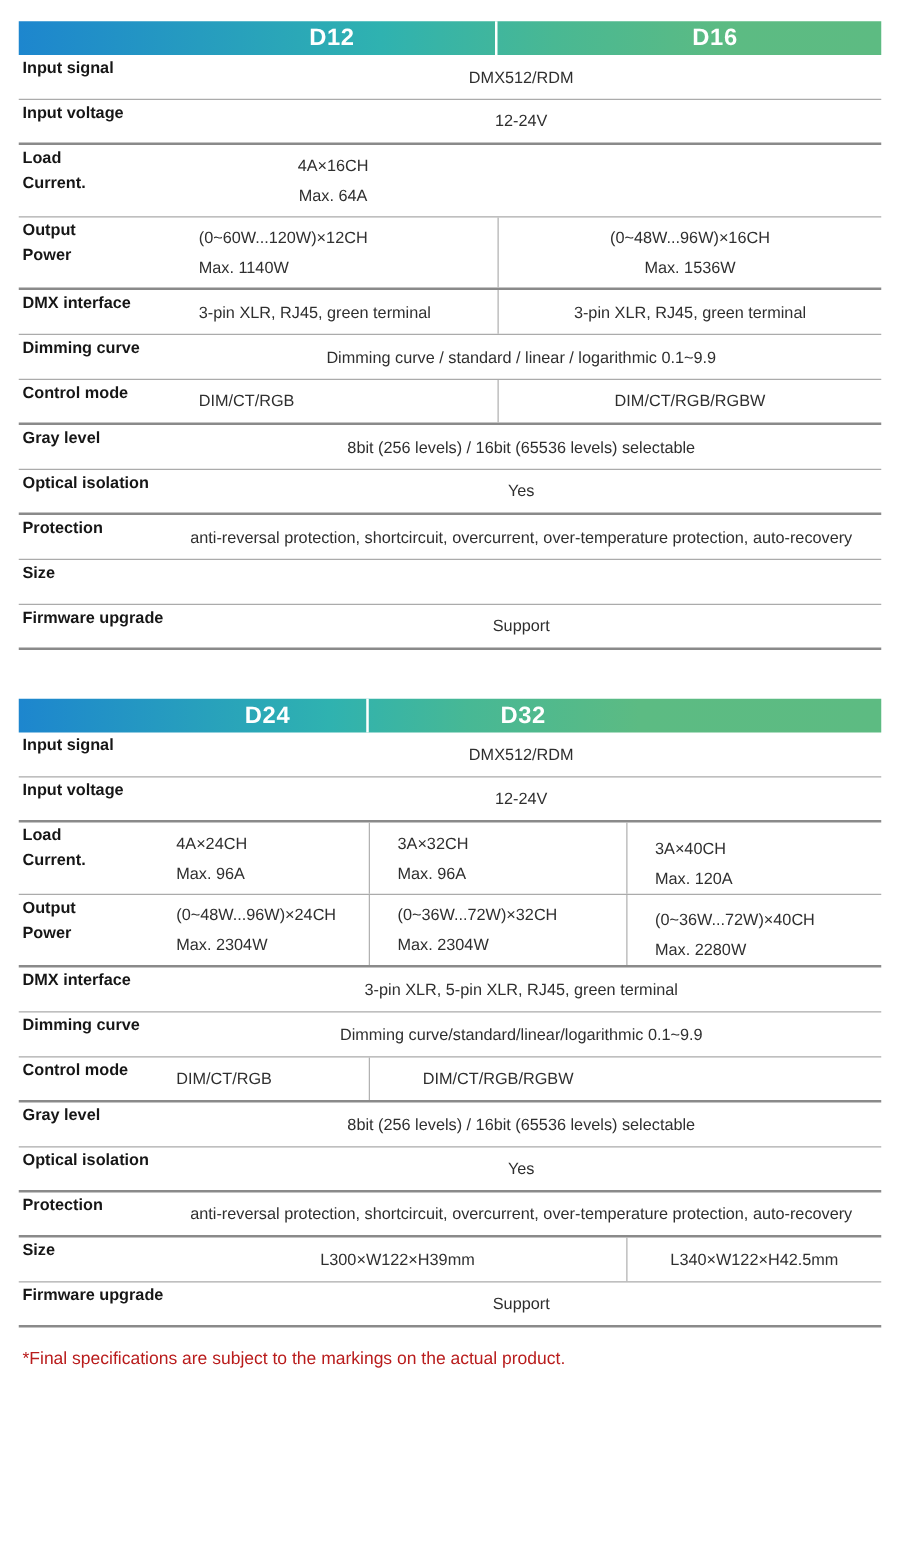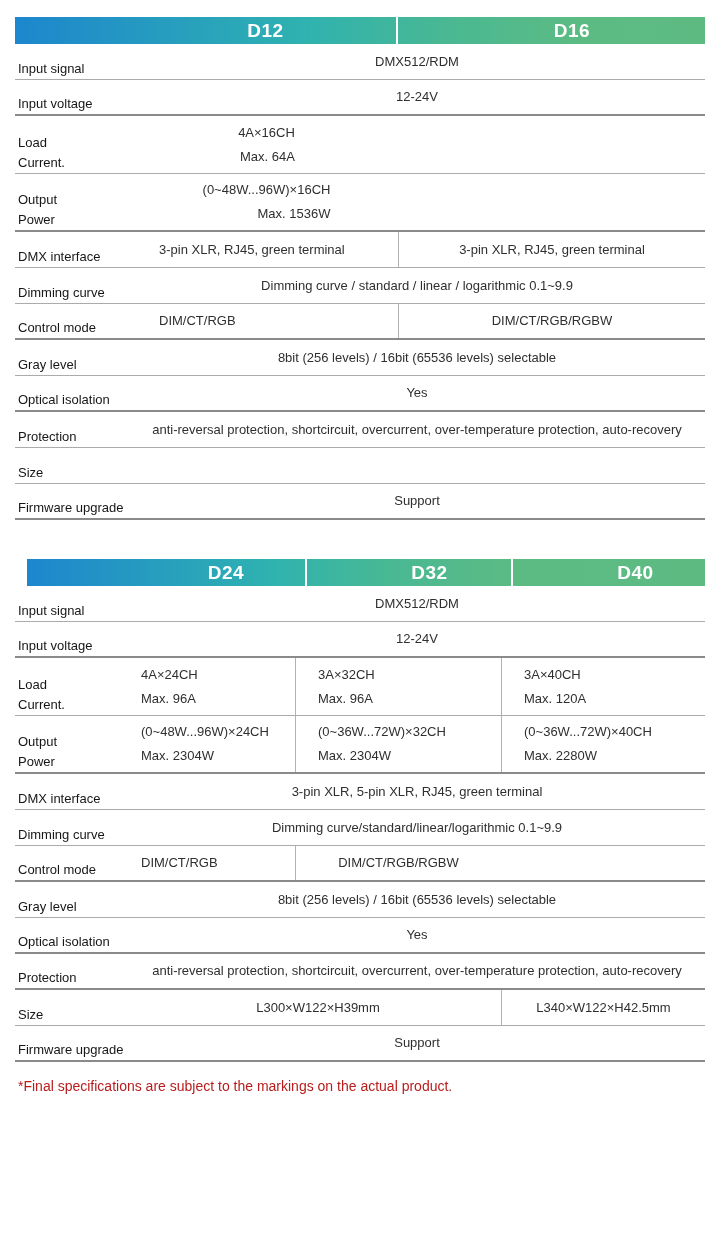--- a/index.html
+++ b/index.html
@@ -17,50 +17,50 @@
 
   
   .table-header{
     display:grid; height:27px;
     background:linear-gradient(90deg, var(--header-blue) 0%, var(--header-teal) 42%, #49b893 62%, var(--header-green) 82%, #5dbb82 100%);
   }
   .t2 .table-header{
     background:linear-gradient(90deg, var(--header-blue) 0%, var(--header-teal) 36%, #47b895 52%, var(--header-green) 72%, #5dbb82 100%);
   }
   .t1 .table-header{grid-template-columns:383px 307px;text-align:right;}
-  .t2 .table-header{grid-template-columns:280px 206px 204px;margin-left:12px;}
+  .t2 .table-header{grid-template-columns:280px 206px 204px;}
   .header-cell{display:flex; align-items:center; justify-content:center;padding-left:41px;}
   .header-cell.first{padding-left:120px;}
   .header-cell:not(:last-child){border-right:2px solid #ffffff;}
   .header-label{color:var(--header-text); font-size:19px; font-weight:bold; letter-spacing:.5px;}
 
   
   .spec-row{display:grid; min-height:36px; border-bottom:1px solid var(--line-light); align-items:stretch;}
   .spec-row.tall{min-height:58px;}
   .spec-row.hr-strong{border-bottom:2px solid var(--line-strong);}
   .t1 .spec-row{grid-template-columns:120px 263px 307px;}
   .t2 .spec-row{grid-template-columns:120px 160px 206px 204px;}
 
-  .row-label{display:flex; flex-direction:column; justify-content:flex-end; padding-left:3px;
-             color:var(--label-text); font-size:13px; font-weight:normal;}
+  .row-label{display:flex; flex-direction:column; justify-content:flex-start; padding-left:3px;
+             color:var(--label-text); font-size:13px; font-weight:bold;}
   .label-line{line-height:20px;}
 
   .cell{display:flex; flex-direction:column; justify-content:center;
         color:var(--value-text); font-size:13px;}
   .cell .line{line-height:24px; white-space:nowrap;}
   .spec-row > .cell:nth-child(n+3){border-left:1px solid #b2b2b2;}
 
   .cell.align-left{align-items:flex-start; text-align:left;}
   .cell.align-center{align-items:center; text-align:center;}
-  .multiline-block{display:inline-block; text-align:right;}
+  .multiline-block{display:inline-block; text-align:center;}
 
   .t1 .cell.align-left{padding-left:24px;}
   .t2 .cell.cell-1.align-left{padding-left:6px;}
   .t2 .cell.cell-2.align-left{padding-left:22px;}
-  .t2 .cell.cell-3.align-left{padding-left:22px;}
+  .t2 .cell.cell-3.align-left{padding-left:22px;justify-content:flex-end;}
 
   .cell.span-cell{grid-column:2 / -1; padding-right:30px;margin-left:24px;}
 
   
   .footer-note{margin:16px 0 0 3px; font-size:14px; color:#b91c1c;}
 </style>
 </head>
 <body>
 
 <div class="page">
@@ -101,20 +101,24 @@
                 <div class="line">4A×16CH</div>
                 <div class="line">Max. 64A</div>
               </div>
             </div>
           </div>
           <div class="spec-row tall hr-strong">
             <div class="row-label">
               <div class="label-line">Output</div>
               <div class="label-line">Power</div>
             </div>
+            <div class="cell cell-1 align-left">
+              <div class="line">(0~60W...120W)×12CH</div>
+              <div class="line">Max. 1140W</div>
+            </div>
             <div class="cell cell-2 align-center">
               <div class="multiline-block">
                 <div class="line">(0~48W...96W)×16CH</div>
                 <div class="line">Max. 1536W</div>
               </div>
             </div>
           </div>
           <div class="spec-row">
             <div class="row-label">
               <div class="label-line">DMX interface</div>
@@ -184,23 +188,20 @@
           </div>
         </div>
         <div class="spec-table t2">
           <div class="table-header">
             <div class="header-cell first">
               <span class="header-label">D24</span>
             </div>
             <div class="header-cell">
               <span class="header-label">D32</span>
             </div>
-            <div class="header-cell">
-              <span class="header-label">D40</span>
-            </div>
           </div>
           <div class="spec-row">
             <div class="row-label">
               <div class="label-line">Input signal</div>
             </div>
             <div class="cell span-cell align-center">
               <div class="line">DMX512/RDM</div>
             </div>
           </div>
           <div class="spec-row hr-strong">

